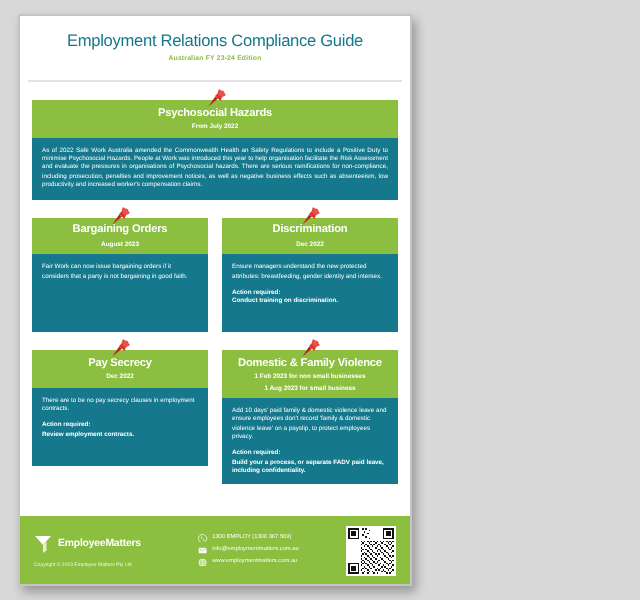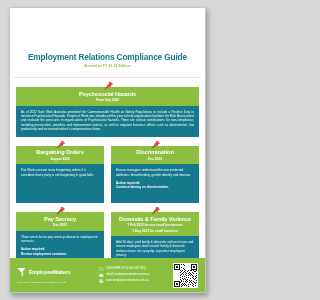--- a/index.html
+++ b/index.html
@@ -13,22 +13,22 @@
     position:absolute;left:9px;top:7px;width:197px;height:286px;
     background:#ffffff;
     border:1px solid #c4c4c4;
     box-shadow:2px 3px 5px rgba(0,0,0,0.30);
     box-sizing:border-box;
     overflow:hidden;
   }
   
   .hdr{padding:7px 6px 5px 6px;text-align:center;}
   .hdr-title{
-    font-size:8.3px;font-weight:bold;color:#15788c;letter-spacing:-0.15px;
-    line-height:10px;white-space:nowrap;margin-top:37px;
+    font-size:8.3px;font-weight:normal;color:#15788c;letter-spacing:-0.15px;
+    line-height:10px;white-space:nowrap;
   }
   .hdr-sub{
     font-size:3.4px;font-weight:bold;color:#8cbe3f;margin-top:2px;
     letter-spacing:0.1px;
   }
   .hdr-rule{height:1px;background:#e2e2e2;margin:4px 4px 0 4px;}
   
   .stack{padding:0 6px;}
   .card{position:relative;margin-top:9px;}
   .pin{

